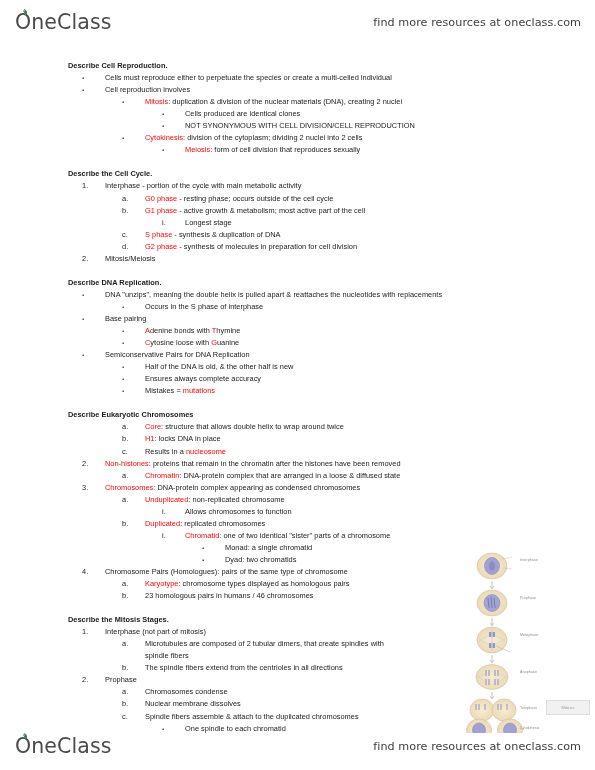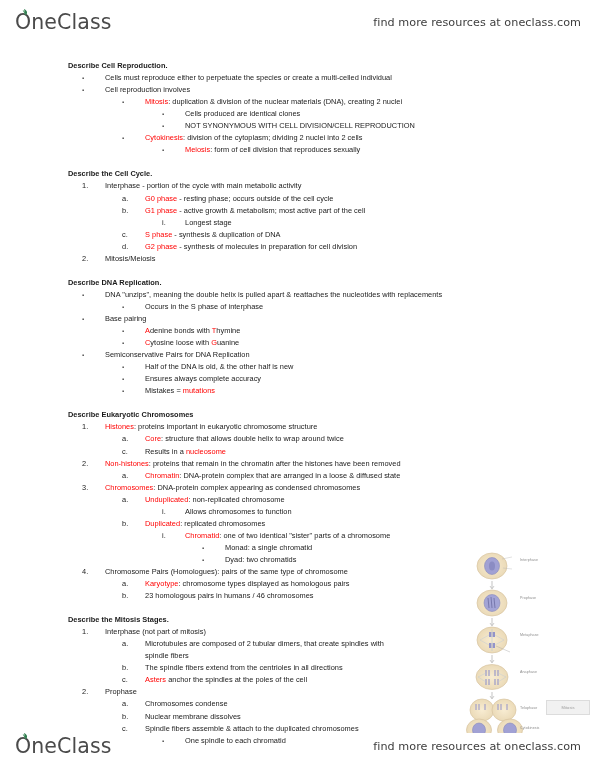--- a/index.html
+++ b/index.html
@@ -187,41 +187,40 @@
     <div class="line lvl-2"><span class="marker dash">▪</span><span class="txt"><span>Occurs in the S phase of interphase</span></span></div>
     <div class="line lvl-1"><span class="marker dash">▪</span><span class="txt"><span>Base pairing</span></span></div>
     <div class="line lvl-2"><span class="marker dash">▪</span><span class="txt"><span class="red">A</span><span>denine bonds with </span><span class="red">T</span><span>hymine</span></span></div>
     <div class="line lvl-2"><span class="marker dash">▪</span><span class="txt"><span class="red">C</span><span>ytosine loose with </span><span class="red">G</span><span>uanine</span></span></div>
     <div class="line lvl-1"><span class="marker dash">▪</span><span class="txt"><span>Semiconservative Pairs for DNA Replication</span></span></div>
     <div class="line lvl-2"><span class="marker dash">▪</span><span class="txt"><span>Half of the DNA is old, &amp; the other half is new</span></span></div>
     <div class="line lvl-2"><span class="marker dash">▪</span><span class="txt"><span>Ensures always complete accuracy</span></span></div>
     <div class="line lvl-2"><span class="marker dash">▪</span><span class="txt"><span>Mistakes = </span><span class="red">mutations</span></span></div>
     <div class="spacer"></div>
     <div class="line lvl-h">Describe Eukaryotic Chromosomes</div>
-    <div class="line lvl-1"><span class="marker">1.</span><span class="txt"><span class="red">Histones</span><span>: proteins important in eukaryotic chromosome structure</span></span></div>
     <div class="line lvl-2"><span class="marker">a.</span><span class="txt"><span class="red">Core</span><span>: structure that allows double helix to wrap around twice</span></span></div>
+    <div class="line lvl-2"><span class="marker">b.</span><span class="txt"><span class="red">H1</span><span>: locks DNA in place</span></span></div>
     <div class="line lvl-2"><span class="marker">c.</span><span class="txt"><span>Results in a </span><span class="red">nucleosome</span></span></div>
     <div class="line lvl-1"><span class="marker">2.</span><span class="txt"><span class="red">Non-histones</span><span>: proteins that remain in the chromatin after the histones have been removed</span></span></div>
     <div class="line lvl-2"><span class="marker">a.</span><span class="txt"><span class="red">Chromatin</span><span>: DNA-protein complex that are arranged in a loose &amp; diffused state</span></span></div>
     <div class="line lvl-1"><span class="marker">3.</span><span class="txt"><span class="red">Chromosomes</span><span>: DNA-protein complex appearing as condensed chromosomes</span></span></div>
     <div class="line lvl-2"><span class="marker">a.</span><span class="txt"><span class="red">Unduplicated</span><span>: non-replicated chromosome</span></span></div>
     <div class="line lvl-3"><span class="marker">i.</span><span class="txt"><span>Allows chromosomes to function</span></span></div>
     <div class="line lvl-2"><span class="marker">b.</span><span class="txt"><span class="red">Duplicated</span><span>: replicated chromosomes</span></span></div>
     <div class="line lvl-3"><span class="marker">i.</span><span class="txt"><span class="red">Chromatid</span><span>: one of two identical "sister" parts of a chromosome</span></span></div>
     <div class="line lvl-4"><span class="marker dash">▪</span><span class="txt"><span>Monad: a single chromatid</span></span></div>
     <div class="line lvl-4"><span class="marker dash">▪</span><span class="txt"><span>Dyad: two chromatids</span></span></div>
     <div class="line lvl-1"><span class="marker">4.</span><span class="txt"><span>Chromosome Pairs (Homologues): pairs of the same type of chromosome</span></span></div>
     <div class="line lvl-2"><span class="marker">a.</span><span class="txt"><span class="red">Karyotype</span><span>: chromosome types displayed as homologous pairs</span></span></div>
     <div class="line lvl-2"><span class="marker">b.</span><span class="txt"><span>23 homologous pairs in humans / 46 chromosomes</span></span></div>
     <div class="spacer"></div>
     <div class="line lvl-h">Describe the Mitosis Stages.</div>
     <div class="line lvl-1"><span class="marker">1.</span><span class="txt"><span>Interphase (not part of mitosis)</span></span></div>
     <div class="line lvl-2 wrap"><span class="marker">a.</span><span class="txt-wrapbox"><span>Microtubules are composed of 2 tubular dimers, that create spindles with spindle fibers</span></span></div>
     <div class="line lvl-2"><span class="marker">b.</span><span class="txt"><span>The spindle fibers extend from the centrioles in all directions</span></span></div>
-    <div class="line lvl-2"><span class="marker">c.</span><span class="txt"><span class="red">Asters</span><span> anchor the spindles at the poles of the cell</span></span></div>
     <div class="line lvl-1"><span class="marker">2.</span><span class="txt"><span>Prophase</span></span></div>
     <div class="line lvl-2"><span class="marker">a.</span><span class="txt"><span>Chromosomes condense</span></span></div>
     <div class="line lvl-2"><span class="marker">b.</span><span class="txt"><span>Nuclear membrane dissolves</span></span></div>
     <div class="line lvl-2"><span class="marker">c.</span><span class="txt"><span>Spindle fibers assemble &amp; attach to the duplicated chromosomes</span></span></div>
     <div class="line lvl-3"><span class="marker dash">▪</span><span class="txt"><span>One spindle to each chromatid</span></span></div>
   </div>
 
 <div class="diagram">
   <svg width="133" height="185" viewBox="0 0 133 185">
     <defs>

